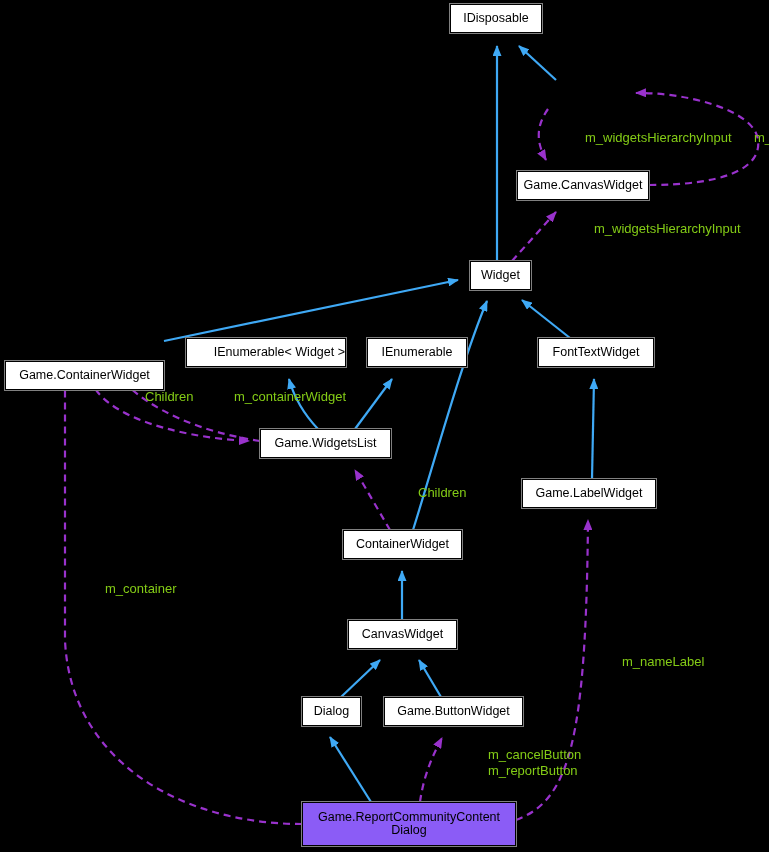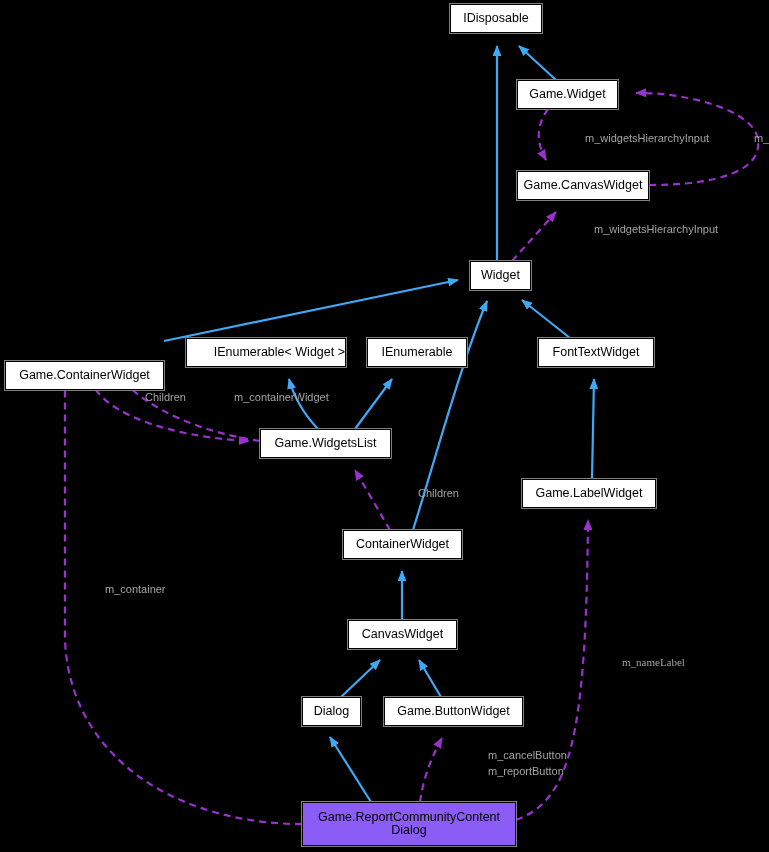--- a/index.html
+++ b/index.html
@@ -39,22 +39,22 @@
     justify-content: center;
     text-align: center;
     white-space: pre-line;
     box-shadow: 1px 1px 0 #9a9a9a;
   }
   .node.highlight {
     background: #8b5cf6;
   }
   .edge-label {
     position: absolute;
-    color: #a3a3a3;
-    font-size: 11px;
+    color: #84cc16;
+    font-size: 13px;
     line-height: 14px;
     white-space: pre;
     background: transparent;
     padding-left: 44px;
   }
 </style>
 </head>
 <body>
 
 <div id="diagram-root">
@@ -115,23 +115,20 @@
       <path d="M516,820 C570,800 586,740 588,520"></path>
 
       <path d="M420,802 C423,780 430,760 442,738"></path>
     </g>
   </svg>
 
   <div class="node" style="left:450px; top:4px; width:92px; height:29px;">
     <span>IDisposable</span>
   </div>
 
-  <div class="node" style="left:517px; top:80px; width:101px; height:29px;">
-    <span>Game.Widget</span>
-  </div>
 
   <div class="node" style="left:517px; top:171px; width:132px; height:29px;">
     <span>Game.CanvasWidget</span>
   </div>
 
   <div class="node" style="left:470px; top:261px; width:61px; height:29px;">
     <span>Widget</span>
   </div>
 
   <div class="node" style="left:5px; top:338px; width:159px; height:29px;margin-top:23px;">
@@ -186,19 +183,19 @@
   <div class="edge-label" style="left:550px; top:222px;">m_widgetsHierarchyInput</div>
 
   <div class="edge-label" style="left:101px; top:390px;">Children</div>
 
   <div class="edge-label" style="left:190px; top:390px;">m_containerWidget</div>
 
   <div class="edge-label" style="left:374px; top:486px;">Children</div>
 
   <div class="edge-label" style="left:61px; top:582px;">m_container</div>
 
-  <div class="edge-label" style="left:578px; top:655px;font-family:Liberation Serif, serif;">m_nameLabel</div>
+  <div class="edge-label" style="left:578px; top:655px;">m_nameLabel</div>
 
   <div class="edge-label" style="left:444px; top:748px;">m_cancelButton</div>
 
   <div class="edge-label" style="left:444px; top:764px;">m_reportButton</div>
 
 </div>
 
 </body></html>

